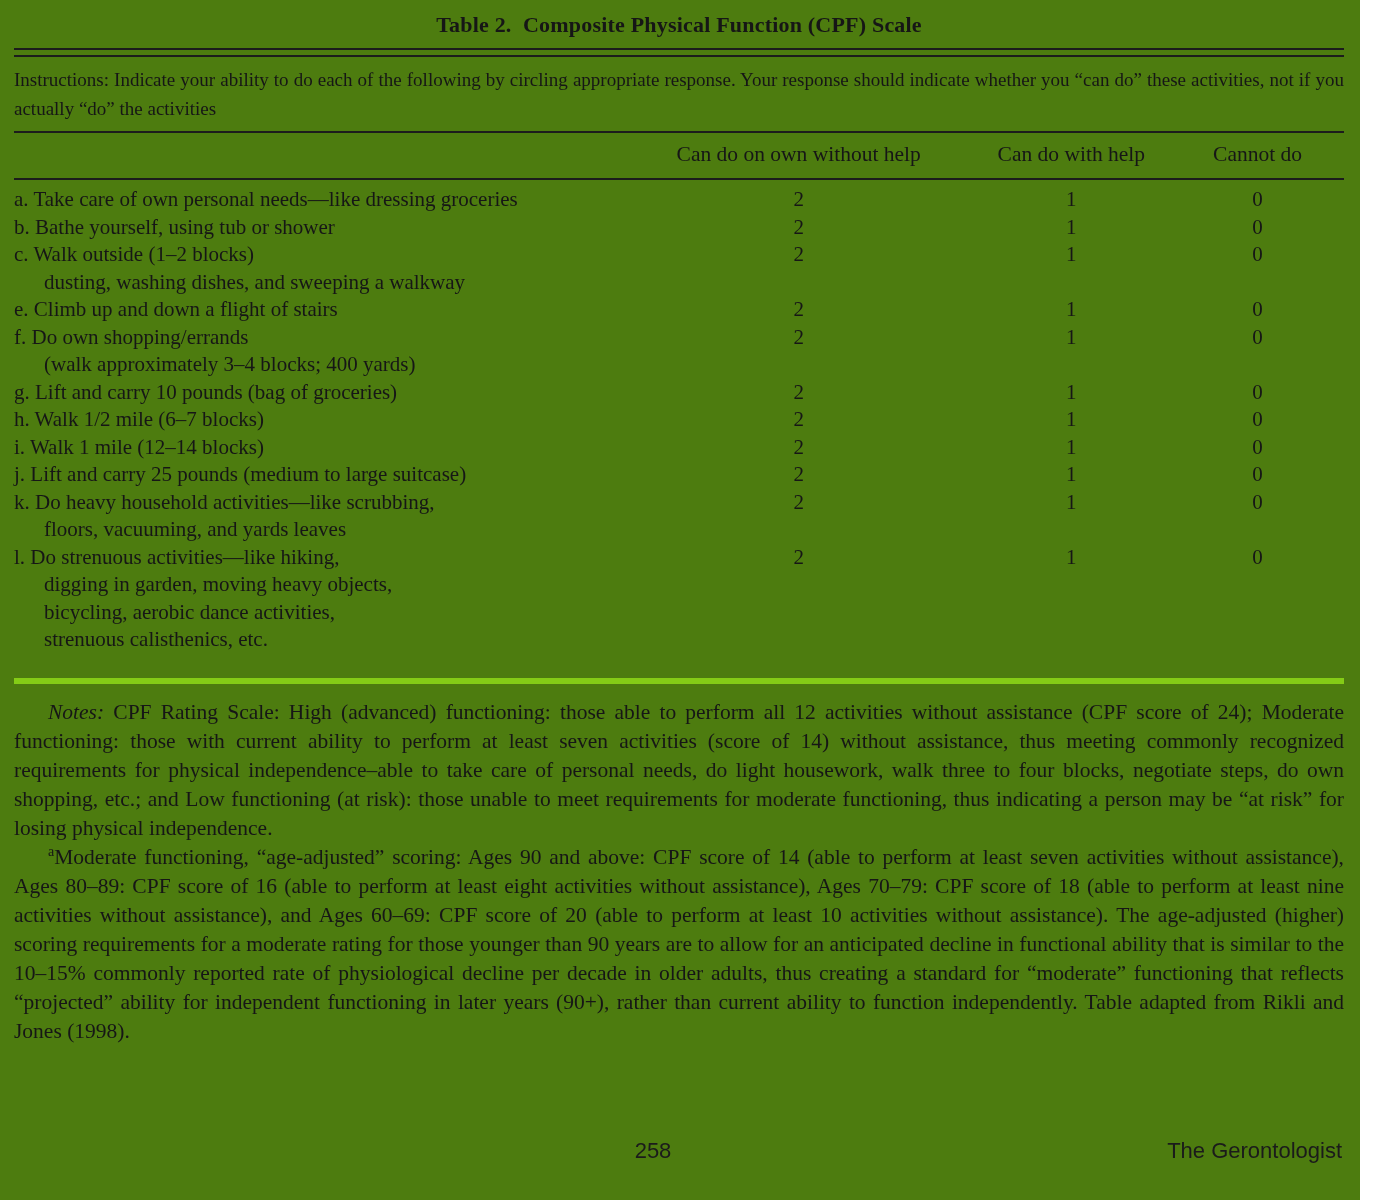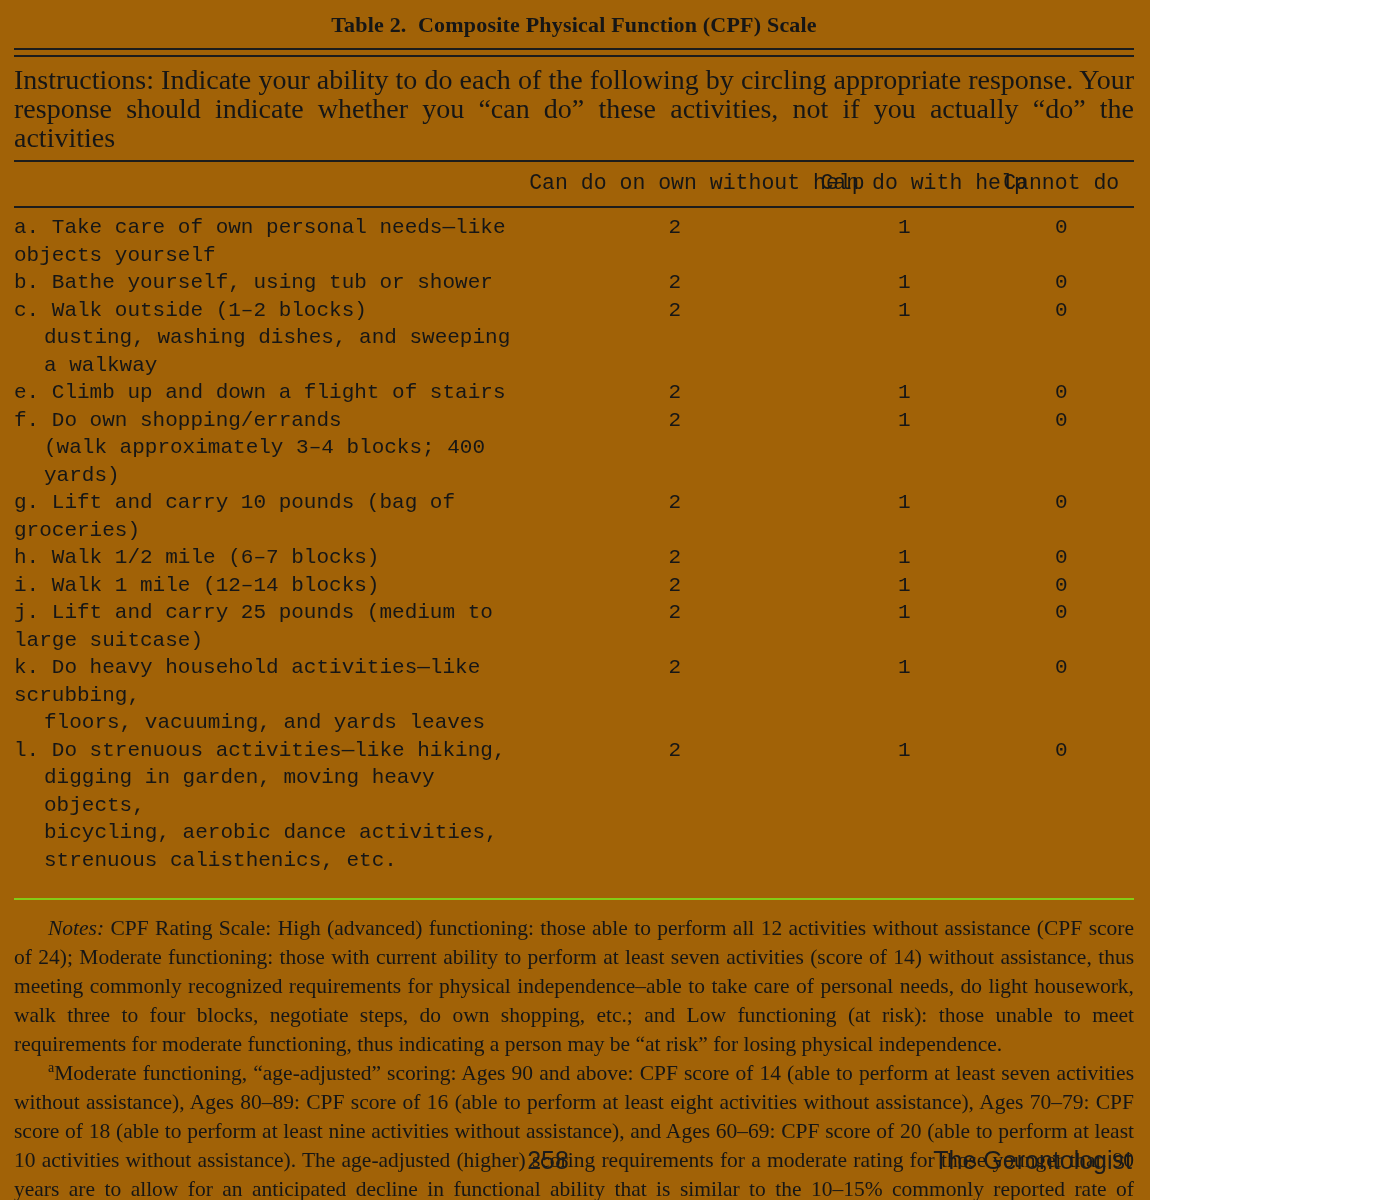--- a/index.html
+++ b/index.html
@@ -1,40 +1,39 @@
 <!DOCTYPE html>
 <html><head>
 <meta charset="utf-8">
 <style>
   * { box-sizing: border-box; }
   html, body { margin: 0; padding: 0; background: #ffffff; }
   .page {
-    width: 1150px; height: 1200px; overflow: hidden;
-    background: #a16207; color: #161616;
+    width: 1360px; height: 1200px; overflow: hidden;
+    background: #4d7c0f; color: #161616;
     font-family: "Liberation Serif", "DejaVu Serif", serif;
     padding: 6px 16px 0 14px;
     position: relative;
   }
   .title {
     font-size: 22px; font-weight: 700; text-align: center;
     margin: 6px 0 10px 0; letter-spacing: 0.2px;
   }
   .double-rule {
     height: 9px; margin: 0 0 6px 0;
     border-top: 2px solid #1c1c1c; border-bottom: 2px solid #1c1c1c;
   }
   .instructions {
-    font-size: 28px; line-height: 29px; text-align: justify;
+    font-size: 19px; line-height: 29px; text-align: justify;
     margin: 8px 0 8px 0;
   }
   table.cpf {
     width: 100%; border-collapse: collapse; table-layout: fixed;
-    border-top: 2px solid #1c1c1c; border-bottom: 2px solid #84cc16;
+    border-top: 2px solid #1c1c1c; border-bottom: 6px solid #84cc16;
     font-size: 21px;
-    font-family: Liberation Mono, monospace;
   }
   table.cpf col.c-activity { width: 46%; }
   table.cpf col.c-s1 { width: 26%; }
   table.cpf col.c-s2 { width: 15%; }
   table.cpf col.c-s3 { width: 13%; }
   table.cpf th {
     font-weight: 400; font-size: 21.5px; text-align: center;
     padding: 9px 0 11px 0; border-bottom: 2px solid #1c1c1c;
     white-space: nowrap;
   }
@@ -44,24 +43,24 @@
   table.cpf td.score { text-align: center; }
   table.cpf tbody tr:first-child td { padding-top: 6px; }
   table.cpf tbody tr:last-child td { padding-bottom: 24px; }
   .notes, .footnote {
     font-size: 21.5px; line-height: 29px; text-align: justify;
     margin: 0; text-indent: 34px;
   }
   .notes { margin-top: 14px; }
   .footnote sup { font-size: 14px; line-height: 0; }
   .footer {
-    position: absolute; left: 14px; right: 16px; bottom: 22px;
+    position: absolute; left: 14px; right: 16px; bottom: 30px;
     height: 32px;
     font-family: "Liberation Sans", "DejaVu Sans", sans-serif;
-    font-size: 25px; color: #1b1b1b;
+    font-size: 22px; color: #1b1b1b;
   }
   .footer .pagenum {
     position: absolute; left: 0; right: 0; text-align: center;
     transform: translateX(-26px);
   }
   .footer .journal { position: absolute; right: 2px; }
 </style>
 </head>
 <body>
 
@@ -83,21 +82,21 @@
     <thead>
       <tr>
         <th class="activity"></th>
         <th>Can do on own without help</th>
         <th>Can do with help</th>
         <th>Cannot do</th>
       </tr>
     </thead>
     <tbody>
         <tr>
-          <td class="activity">a. Take care of own personal needs—like objects yourself</td>
+          <td class="activity">a. Take care of own personal needs—like dressing groceries</td>
           <td class="score">2</td>
           <td class="score">1</td>
           <td class="score">0</td>
         </tr>
         <tr>
           <td class="activity">b. Bathe yourself, using tub or shower</td>
           <td class="score">2</td>
           <td class="score">1</td>
           <td class="score">0</td>
         </tr>

